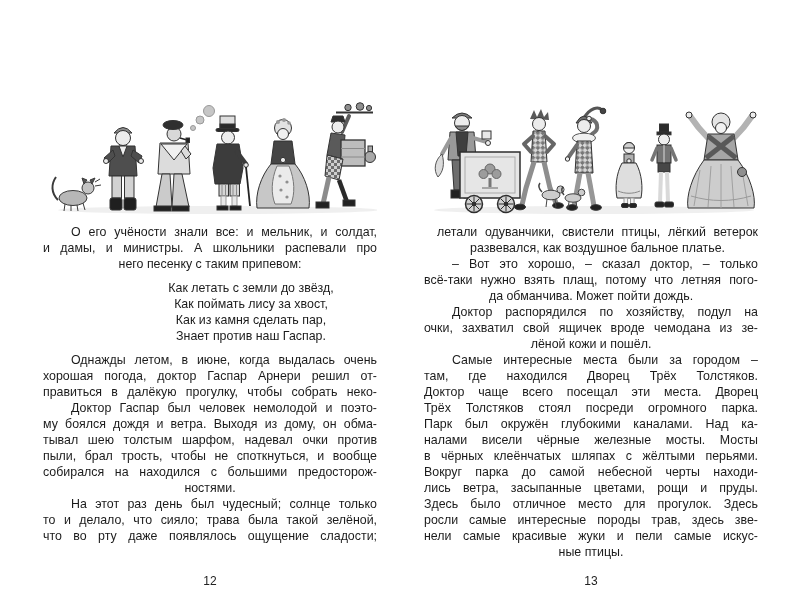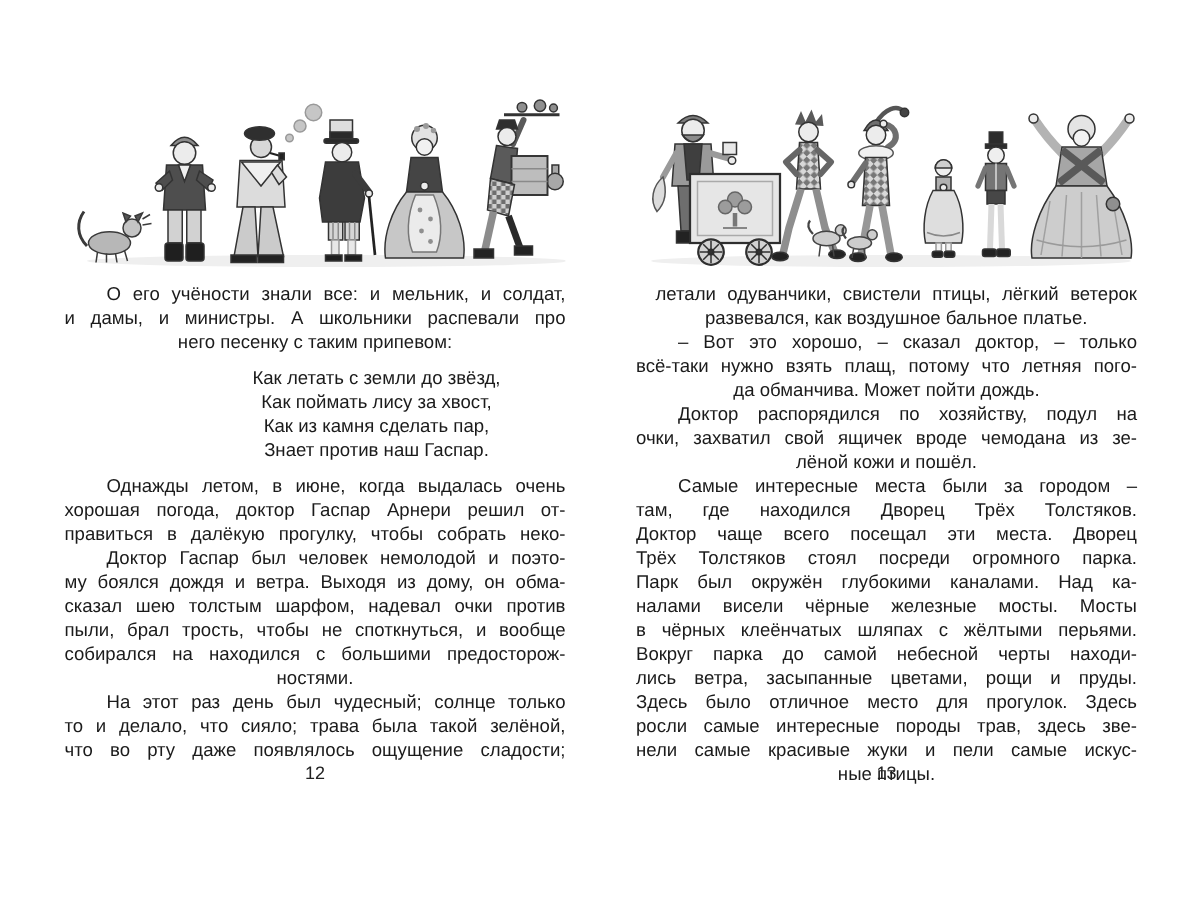--- a/index.html
+++ b/index.html
@@ -1,36 +1,36 @@
 <!DOCTYPE html>
 <html><head>
 <meta charset="utf-8">
 <style>
   html,body{margin:0;padding:0;}
   body{
     width:800px;height:600px;background:#ffffff;
     font-family:"Liberation Sans", sans-serif;
     overflow:hidden;
   }
-  .spread{position:relative;width:800px;height:476px;background:#ffffff;}
+  .spread{position:relative;width:800px;height:476px;background:#ffffff;margin-top:36px;}
   .page{position:absolute;top:40px;width:334px;height:525px;}
   .page.left{left:43px;}
   .page.right{left:424px;}
   .illustration{height:140px;width:334px;}
   .illustration svg{display:block;width:334px;height:140px;}
   .text-area{
     margin-top:8px;
     font-size:12.4px;line-height:16px;color:#1b1b1b;
   }
   .line{text-align:center;}
   .line.just{text-align:justify;text-align-last:justify;}
   .line.indent{text-indent:28px;}
   .block.poem{margin:8px 0 8px 82px;}
   .page-number{
-    position:absolute;top:468px;left:0;width:100%;
+    position:absolute;top:498px;left:0;width:100%;
     text-align:center;font-size:12px;color:#222222;
   }
 </style>
 </head>
 <body>
 
 <div class="spread">
 
   <div class="page left">
     <div class="illustration" title="Ink drawing: a cat, a miller, a sailor smoking a pipe, a gentleman in a top hat with a cane, a stout lady in a ruffled dress, and a porter carrying a crate with a jug and a tray of birds">
@@ -167,21 +167,21 @@
           <div class="line">Знает против наш Гаспар.</div>
         </div>
         <div class="block para">
           <div class="line just indent">Однажды летом, в июне, когда выдалась очень</div>
           <div class="line just">хорошая погода, доктор Гаспар Арнери решил от-</div>
           <div class="line just">правиться в далёкую прогулку, чтобы собрать неко-</div>
         </div>
         <div class="block para">
           <div class="line just indent">Доктор Гаспар был человек немолодой и поэто-</div>
           <div class="line just">му боялся дождя и ветра. Выходя из дому, он обма-</div>
-          <div class="line just">сказал шею толстым шарфом, надевал очки против</div>
+          <div class="line just">тывал шею толстым шарфом, надевал очки против</div>
           <div class="line just">пыли, брал трость, чтобы не споткнуться, и вообще</div>
           <div class="line just">собирался на находился с большими предосторож-</div>
           <div class="line">ностями.</div>
         </div>
         <div class="block para">
           <div class="line just indent">На этот раз день был чудесный; солнце только</div>
           <div class="line just">то и делало, что сияло; трава была такой зелёной,</div>
           <div class="line just">что во рту даже появлялось ощущение сладости;</div>
         </div>
       </div>

